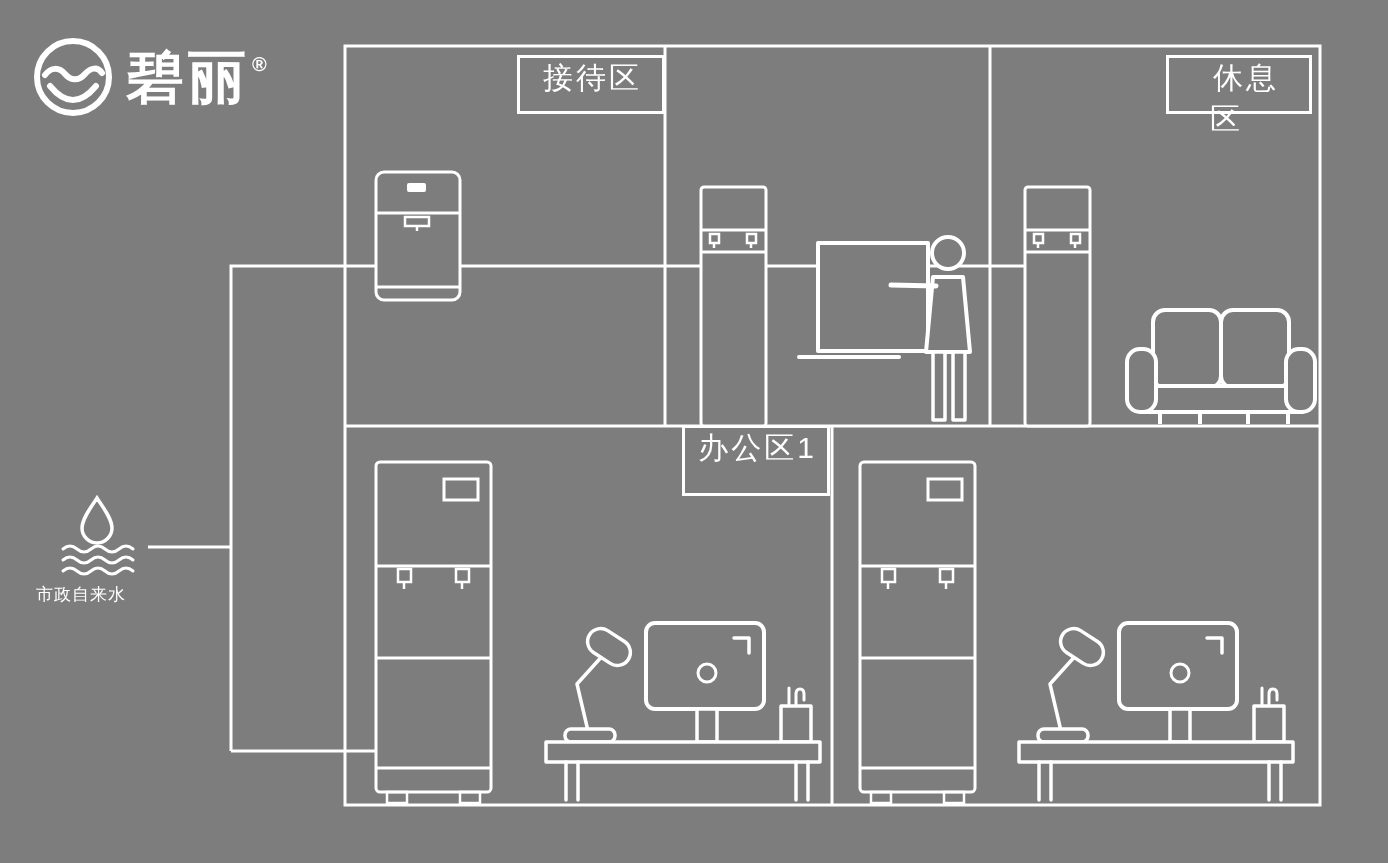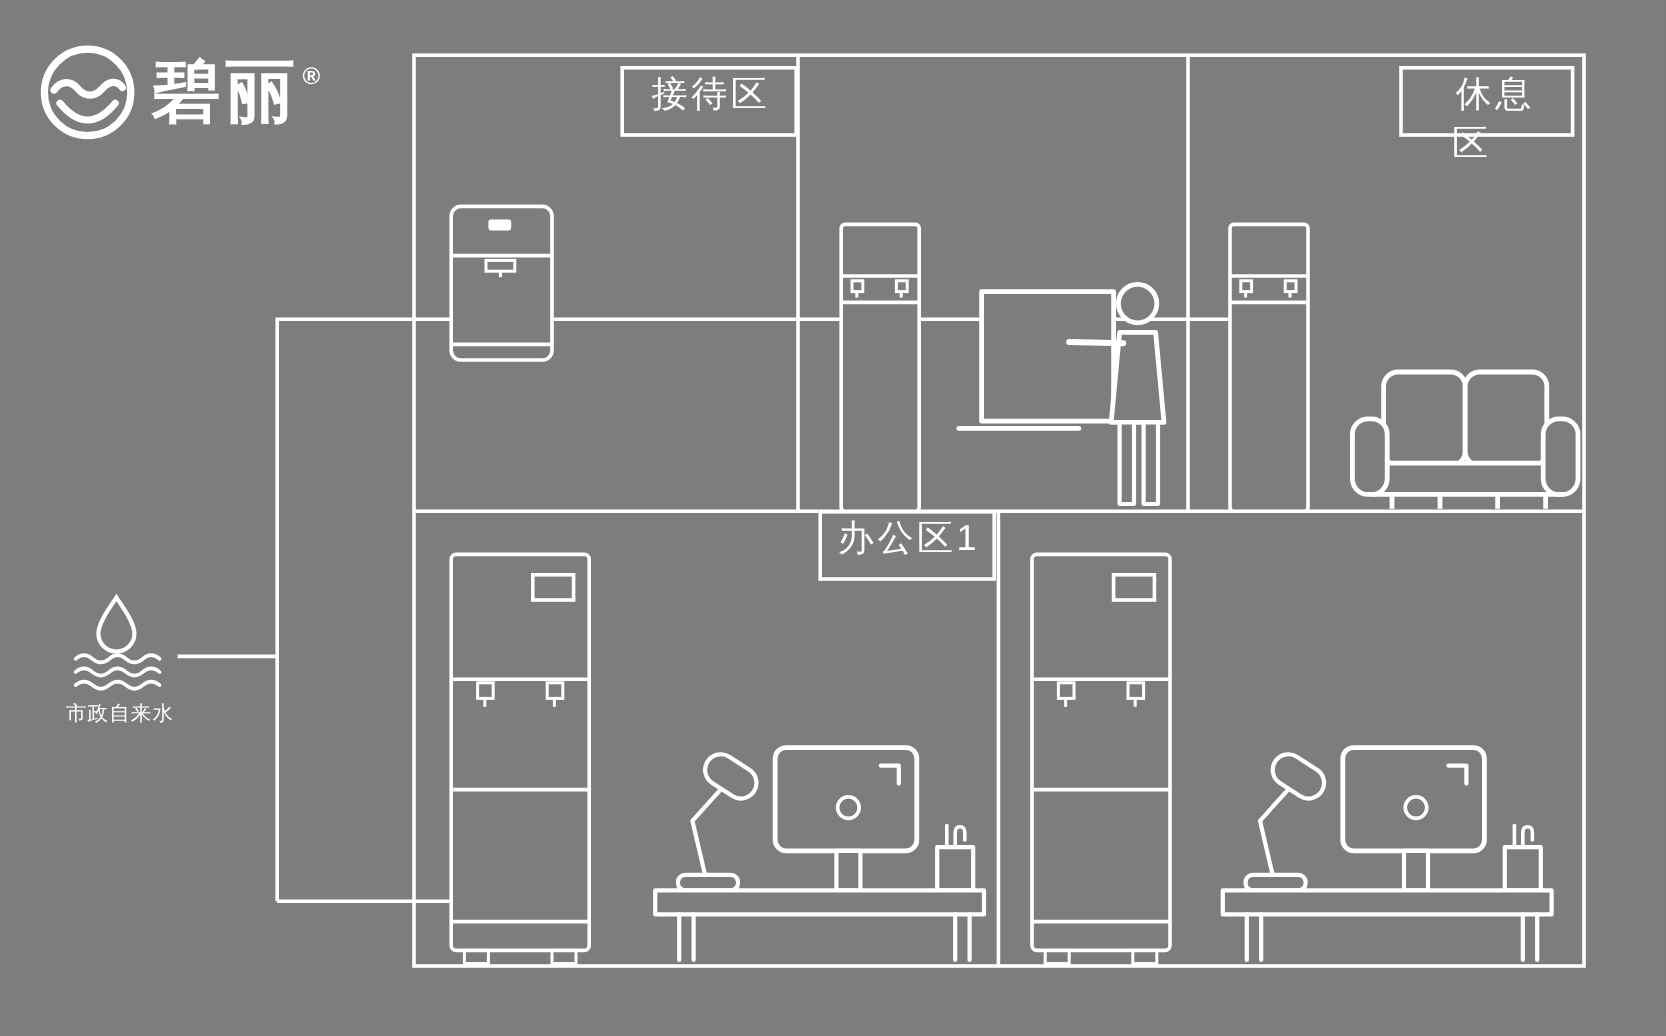--- a/index.html
+++ b/index.html
@@ -7,21 +7,21 @@
   body { font-family:"Liberation Sans","DejaVu Sans",sans-serif; }
   .stage { position:relative; width:1388px; height:863px; background:#7d7d7d; overflow:hidden; color:#fff; }
   .stage > svg.diagram { position:absolute; left:0; top:0; }
 
   .room-label {
     position:absolute; border:3px solid #fff; background:#7d7d7d;
     display:flex; justify-content:center;
     font-size:30px; letter-spacing:3px; text-indent:3px; color:#fff; z-index:3;
   }
   .source-label {
-    position:absolute; left:36px; top:583px; width:128px; text-align:center;
+    position:absolute; left:36px; top:583px; width:128px; 
     font-size:17px; letter-spacing:1px; color:#fff; z-index:3;
   }
   .logo { position:absolute; left:30px; top:34px; display:flex; align-items:flex-start; z-index:3; }
   .brand-text { font-size:58px; font-weight:bold; letter-spacing:4px; line-height:86px; margin-left:10px; white-space:nowrap; }
   .reg { font-size:20px; font-weight:bold; position:relative; top:-26px; margin-left:2px; letter-spacing:0; }
 </style>
 </head>
 <body>
 
 <div class="stage">
@@ -139,17 +139,17 @@
   </div>
 
   <div class="source-label">市政自来水</div>
 
   <div class="room-label" style="left:517px; top:55px; width:148px; height:59px;">
     <span>接待区</span>
   </div>
   <div class="room-label" style="left:1166px; top:55px; width:146px; height:59px;padding-left:41px;">
     <span>休息区</span>
   </div>
-  <div class="room-label" style="left:682px; top:425px; width:148px; height:59px;">
+  <div class="room-label" style="left:682px; top:425px; width:148px; height:71px;">
     <span>办公区1</span>
   </div>
 
 </div>
 
 </body></html>

